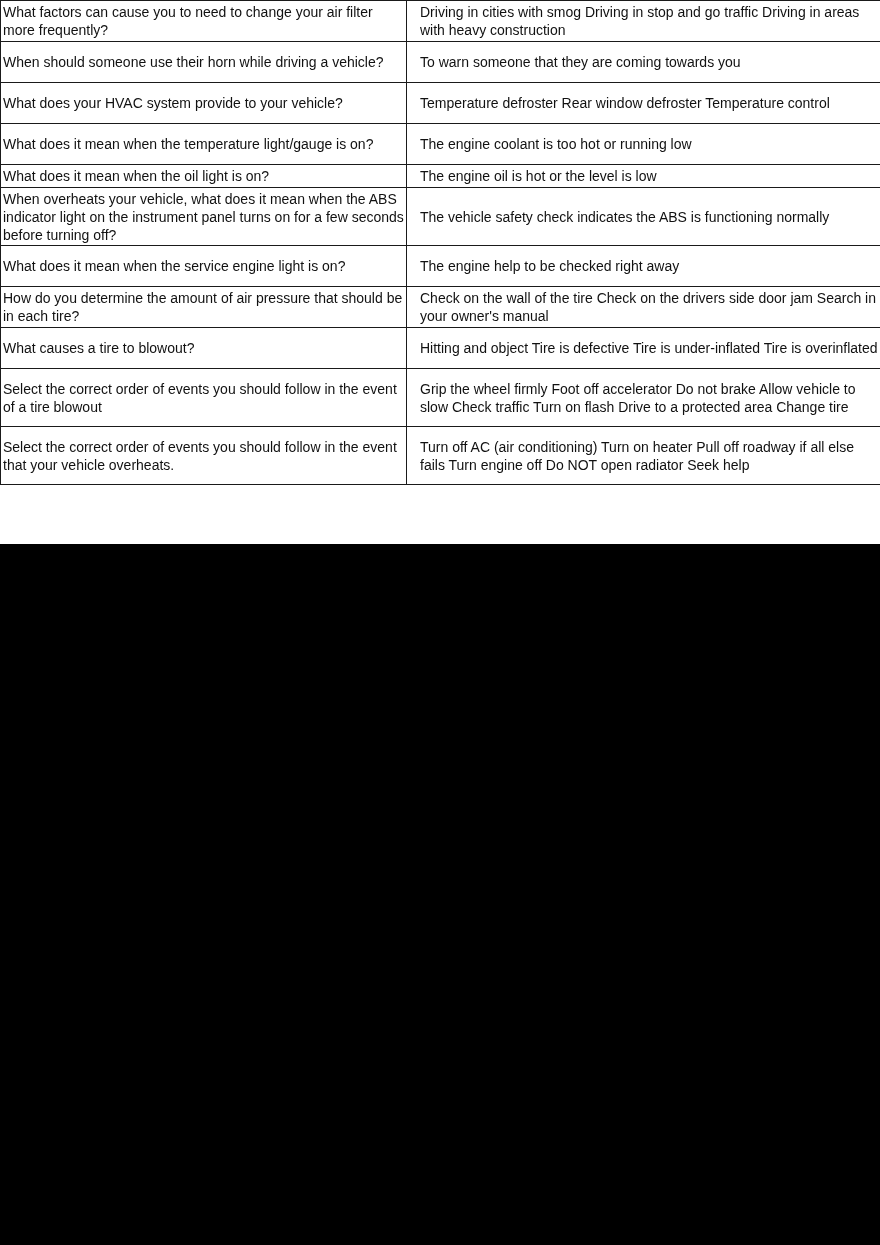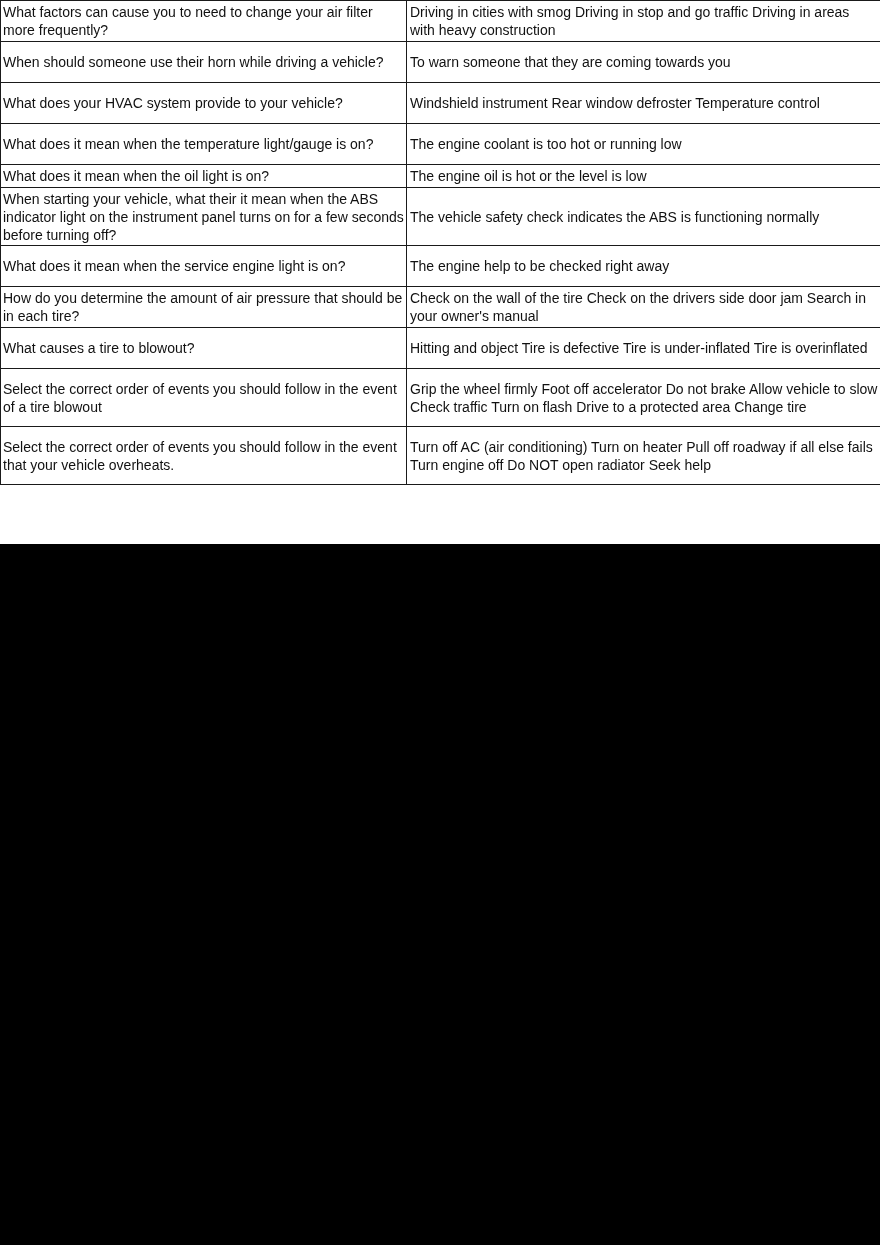--- a/index.html
+++ b/index.html
@@ -40,21 +40,21 @@
   table.qa tr.r2 td { height: 40px; }
   table.qa tr.r3 td { height: 40px; }
   table.qa tr.r4 td { height: 40px; }
   table.qa tr.r5 td { height: 22px; }
   table.qa tr.r6 td { height: 57px; }
   table.qa tr.r7 td { height: 40px; margin-top: 9px; }
   table.qa tr.r8 td { height: 40px; }
   table.qa tr.r9 td { height: 40px; margin-left: 21px; }
   table.qa tr.r10 td { height: 57px; }
   table.qa tr.r11 td { height: 57px; }
-  table.qa td.a { padding-left: 3px; border-radius: 6px; }
+  table.qa td.a { padding-left: 13px; border-radius: 6px; }
 </style>
 </head>
 <body>
 
 <div class="page">
   <table class="qa">
     <colgroup>
         <col class="q">
         <col class="a">
       </colgroup>
@@ -62,32 +62,32 @@
       <tr class="r1">
         <td class="q">What factors can cause you to need to change your air filter more frequently?</td>
         <td class="a">Driving in cities with smog Driving in stop and go traffic Driving in areas with heavy construction</td>
       </tr>
       <tr class="r2">
         <td class="q">When should someone use their horn while driving a vehicle?</td>
         <td class="a">To warn someone that they are coming towards you</td>
       </tr>
       <tr class="r3">
         <td class="q">What does your HVAC system provide to your vehicle?</td>
-        <td class="a">Windshield instrument Rear window defroster Temperature control</td>
+        <td class="a">Temperature defroster Rear window defroster Temperature control</td>
       </tr>
       <tr class="r4">
         <td class="q">What does it mean when the temperature light/gauge is on?</td>
         <td class="a">The engine coolant is too hot or running low</td>
       </tr>
       <tr class="r5">
         <td class="q">What does it mean when the oil light is on?</td>
         <td class="a">The engine oil is hot or the level is low</td>
       </tr>
       <tr class="r6">
-        <td class="q">When starting your vehicle, what their it mean when the ABS indicator light on the instrument panel turns on for a few seconds before turning off?</td>
+        <td class="q">When overheats your vehicle, what does it mean when the ABS indicator light on the instrument panel turns on for a few seconds before turning off?</td>
         <td class="a">The vehicle safety check indicates the ABS is functioning normally</td>
       </tr>
       <tr class="r7">
         <td class="q">What does it mean when the service engine light is on?</td>
         <td class="a">The engine help to be checked right away</td>
       </tr>
       <tr class="r8">
         <td class="q">How do you determine the amount of air pressure that should be in each tire?</td>
         <td class="a">Check on the wall of the tire Check on the drivers side door jam Search in your owner's manual</td>
       </tr>

